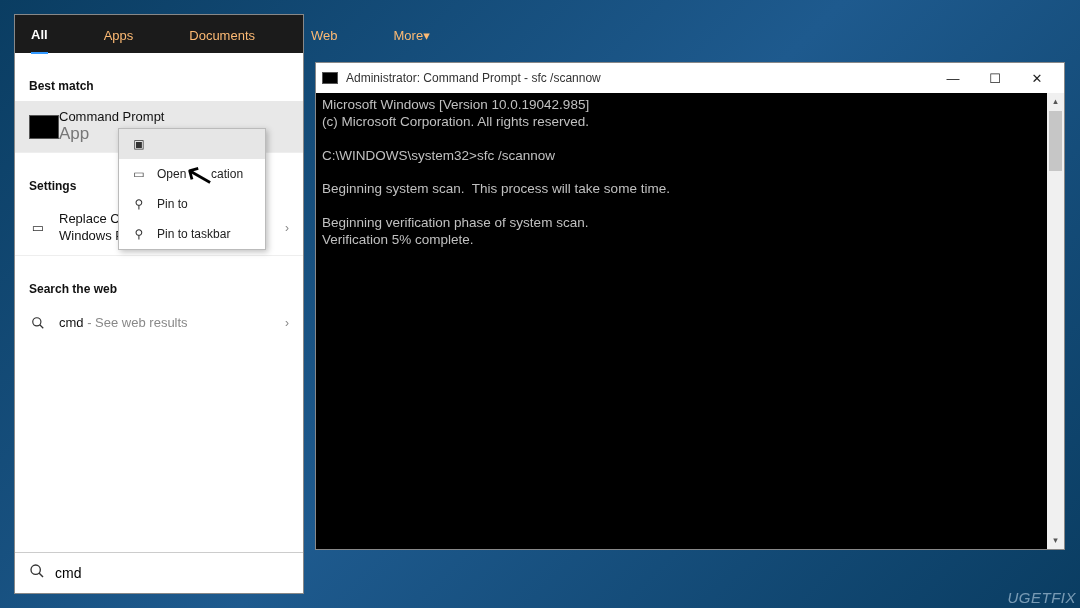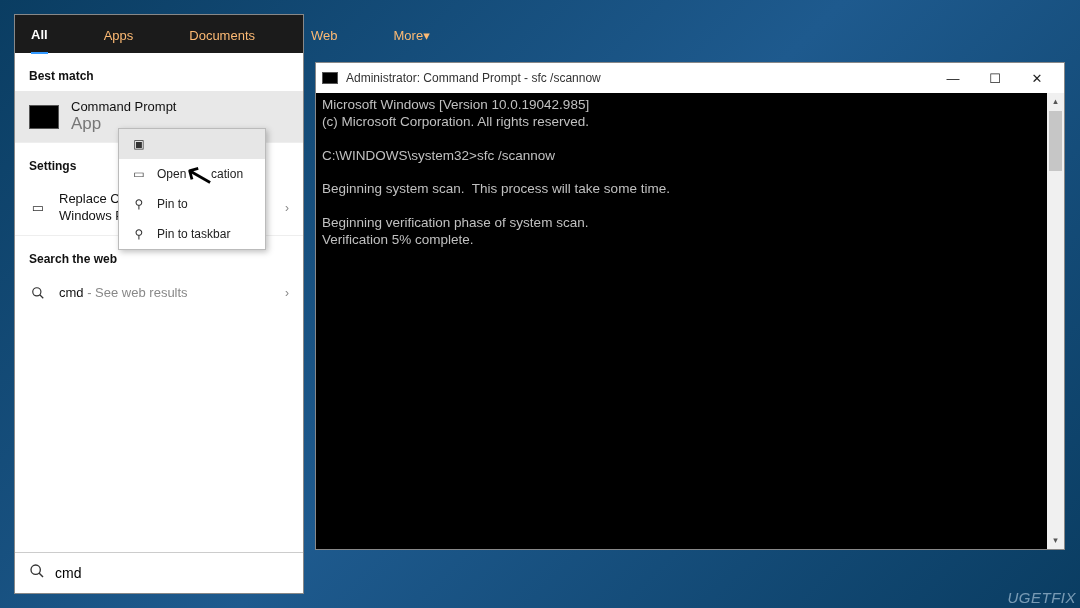--- a/index.html
+++ b/index.html
@@ -20,25 +20,25 @@
 .tabs {
   display: flex; align-items: center; gap: 18px;
   background: #1b1b1b; color: #fff; height: 38px;
   padding: 0 16px; font-size: 13px;
 }
 .tabs .tab-all { font-weight: 600; border-bottom: 2px solid #3399ff; padding-bottom: 10px; padding-top:12px;}
 .tabs .tab { color: #fdba74; padding-top:2px;margin-left:38px; }
 .tabs .more { display:flex; align-items:center; }
 .section-header {
   font-size: 12px; font-weight: 600; color: #111;
-  padding: 16px 14px 8px; border-top: 1px solid #eee;
+  padding: 26px 14px 8px; border-top: 1px solid #eee;
 }
 .section-header.first { border-top: none; }
 .result-item {
-  display: flex; align-items: center; gap: 12px;
+  display: flex; align-items: center; 
   padding: 8px 14px; background: #e8e8e8; position: relative;
 }
 .cmd-icon {
   width: 30px; height: 24px; background: #000; border: 1px solid #555;
 }
 .result-text .title { font-size: 13px; color: #111; }
 .result-text .sub { font-size: 17px; color: #777; }
 .settings-item, .web-item {
   display: flex; align-items: center; gap: 12px;
   padding: 10px 14px; font-size: 13px; color: #111; position: relative;

